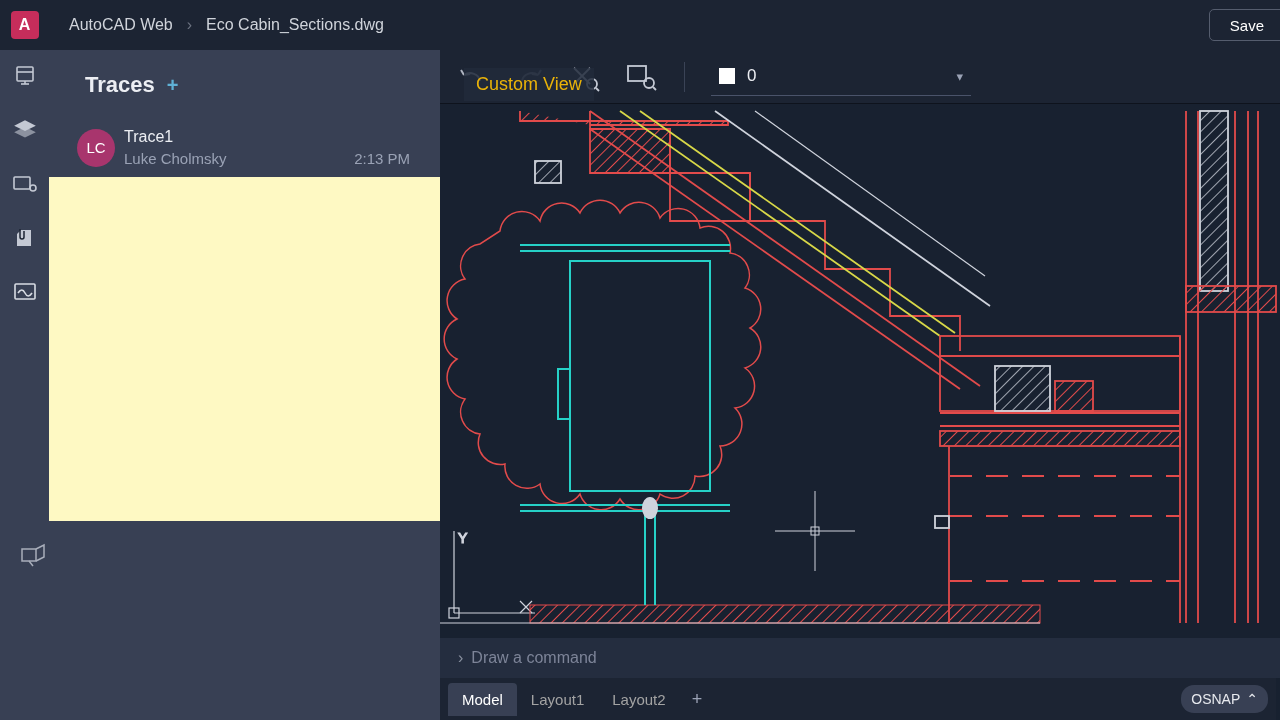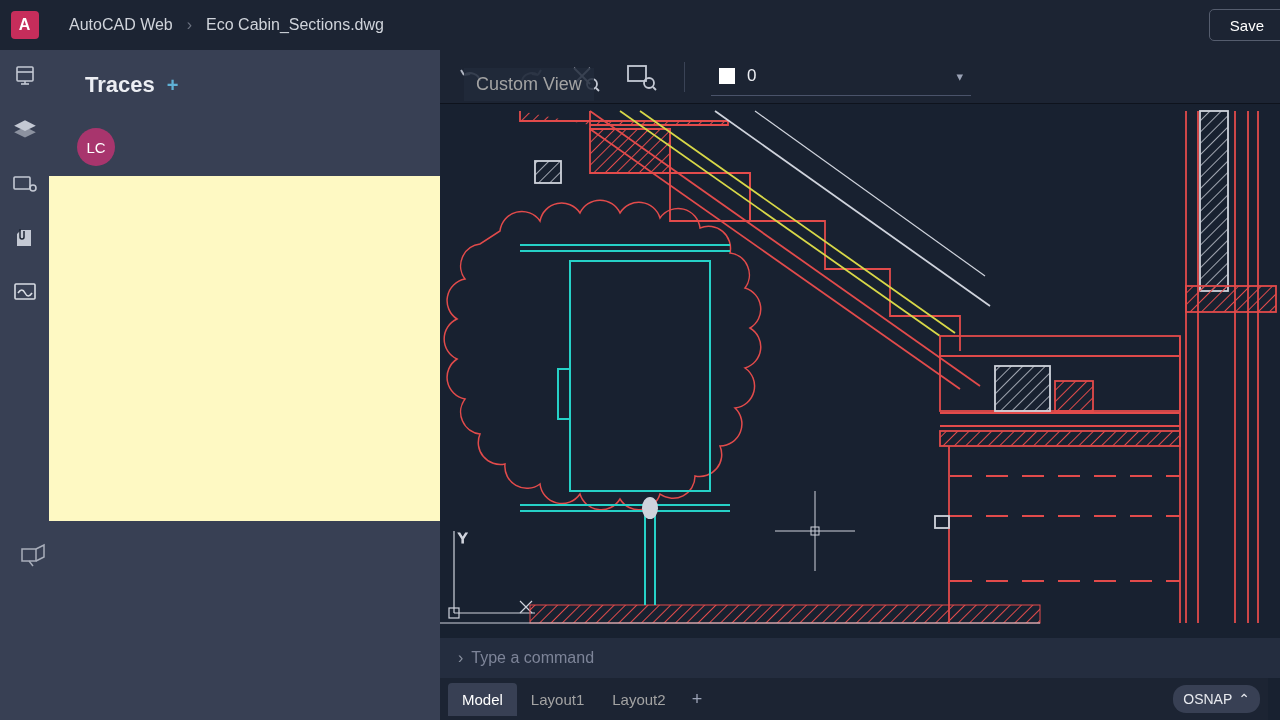--- a/index.html
+++ b/index.html
@@ -152,37 +152,37 @@
   width: 260px;
   padding: 0 8px;
   cursor: pointer;
 }
 .layer-swatch { width:16px; height:16px; background:#fff;}
 .layer-name { font-size:17px; color:#eceef3; flex:1;}
 .chev { color:#9aa2b5; font-size:13px;}
 .view-badge {
   position:absolute; left:24px; top:18px;
   background: rgba(33,42,59,.85);
-  color: #a3a3a3; font-size:18px;
+  color: #eab308; font-size:18px;
   padding: 6px 12px;
 }
 .drawing-svg {
   position:absolute; left:0; top:54px;
   width: 100%; height: calc(100% - 54px - 40px - 42px);
 }
 .command-bar {
   position:absolute; bottom:42px; left:0; right:0;
   height: 40px;
   background: #242d3f;
   display:flex; align-items:center; padding:0 18px;
   color:#7d8498; font-size:16px;
 }
 .command-bar .caret { margin-right: 8px; color:#89909f;}
 .bottom-tabs {
-  position:absolute; bottom:0; left:0; right:12px;
+  position:absolute; bottom:0; left:0; right:4px;
   height:42px;
   background:#1c2433;
   display:flex; align-items:center;
   padding: 0 8px;
 }
 .btab {
   padding: 8px 14px; font-size:15px; color:#a3a3a3;
   cursor:pointer; border-radius:4px 4px 0 0;
 }
 .btab.active { background:#384054; color:#fff;}
@@ -246,20 +246,27 @@
   </div>
 
   <div class="sidebar">
     <div class="panel">
       <div class="panel-title-row">
         <span class="panel-title">Traces</span>
         <span class="plus">+</span>
       </div>
       <div class="trace-item">
         <div class="avatar">LC</div>
+        <div class="trace-meta">
+          <span class="trace-name">Trace1</span>
+          <div class="trace-sub">
+            <span>Luke Cholmsky</span>
+            <span>2:13 PM</span>
+          </div>
+        </div>
       </div>
     </div>
   </div>
 
   <div class="tool-pane">
     <div class="rail-icon" style="opacity:.8;">
       <svg width="30" height="26" viewBox="0 0 30 26" stroke="#c4c9d4" fill="none" stroke-width="1.5">
           <rect x="3" y="7" width="14" height="12"></rect>
           <path d="M17 7 l8 -4 v12 l-8 4"></path>
           <path d="M10 19 l4 5"></path>
@@ -386,21 +393,21 @@
         <line x1="808" y1="0" x2="808" y2="512"></line>
         <line x1="818" y1="0" x2="818" y2="512"></line>
         <rect x="746" y="175" width="90" height="26" fill="url(#hatch)"></rect>
       </g>
 
       <line x1="315" y1="0" x2="545" y2="165" stroke="#cfd3dc" stroke-width="1.2"></line>
     </svg>
 
     <div class="command-bar">
       <span class="caret">›</span>
-      <span>Type a command</span>
+      <span>Draw a command</span>
     </div>
 
     <div class="bottom-tabs">
       <div class="btab active">Model</div>
       <div class="btab">Layout1</div>
       <div class="btab">Layout2</div>
       <div class="btab-plus">+</div>
       <div class="osnap">
         <span>OSNAP</span>
         <span>⌃</span>

